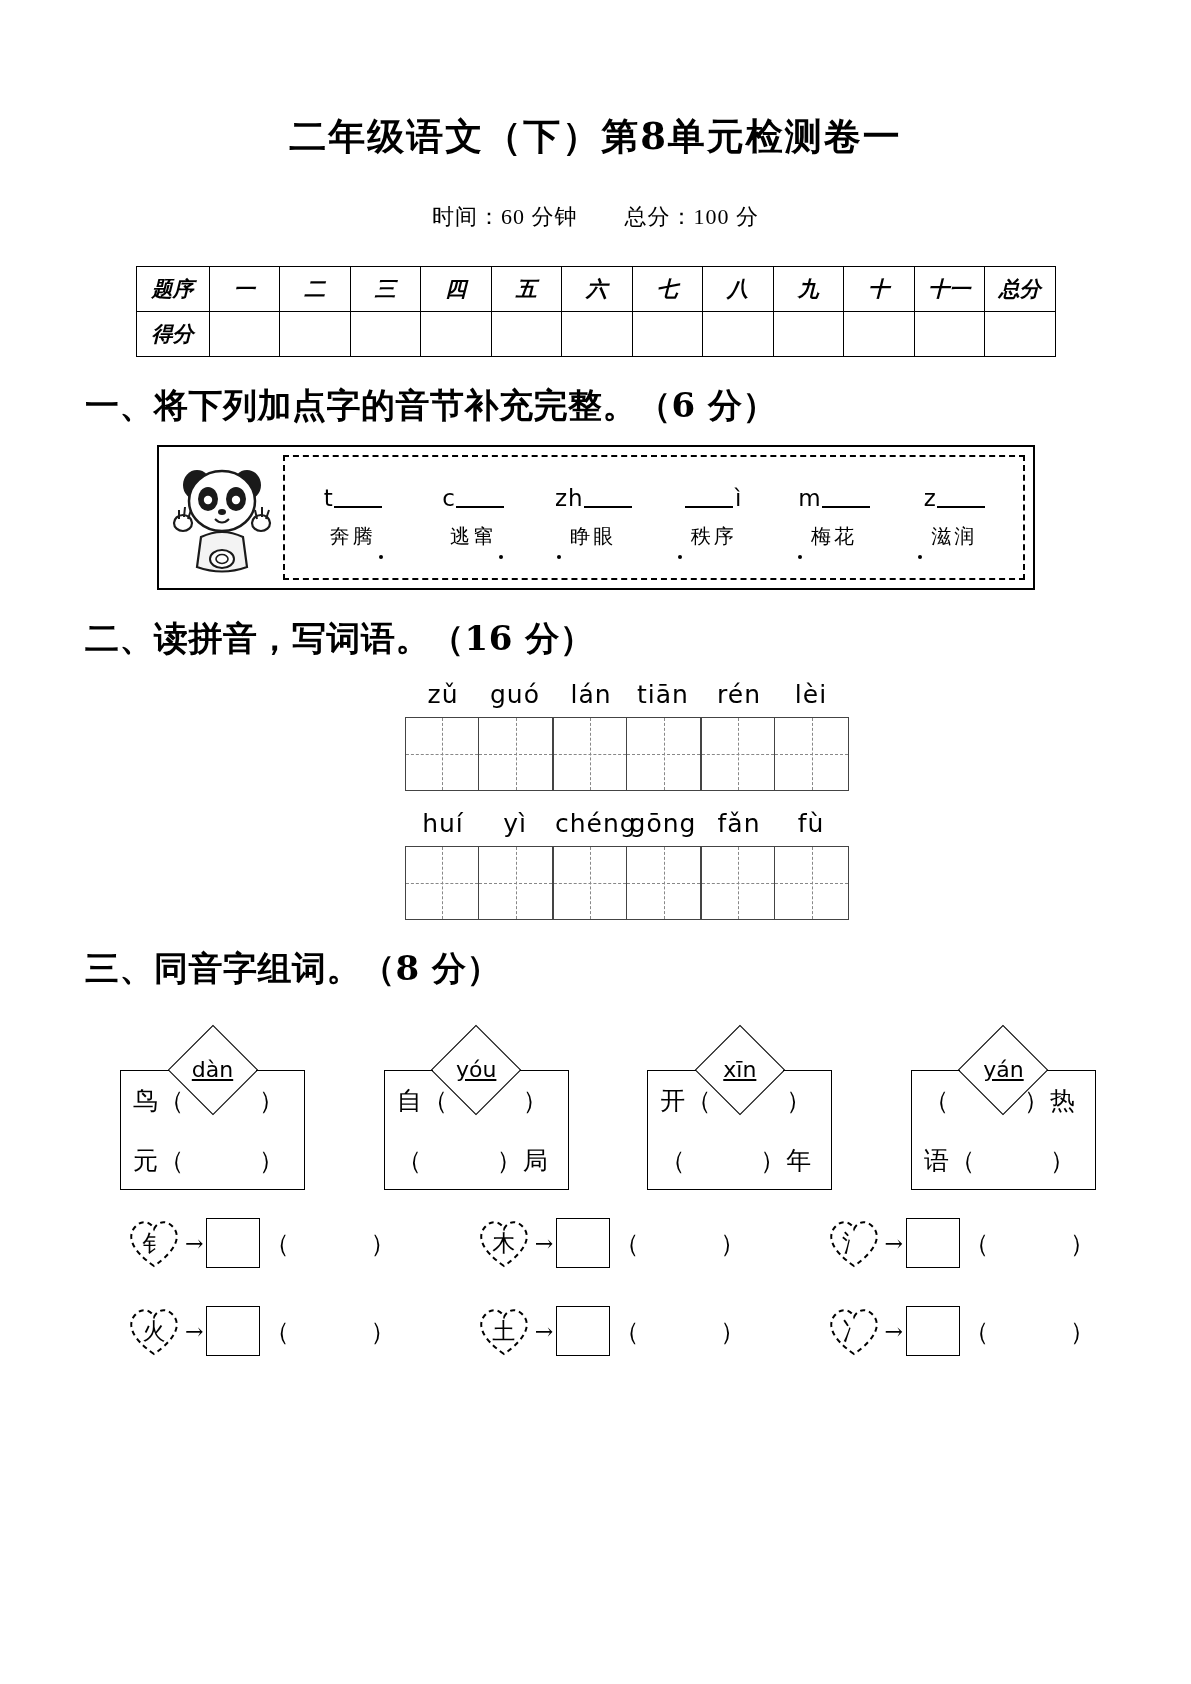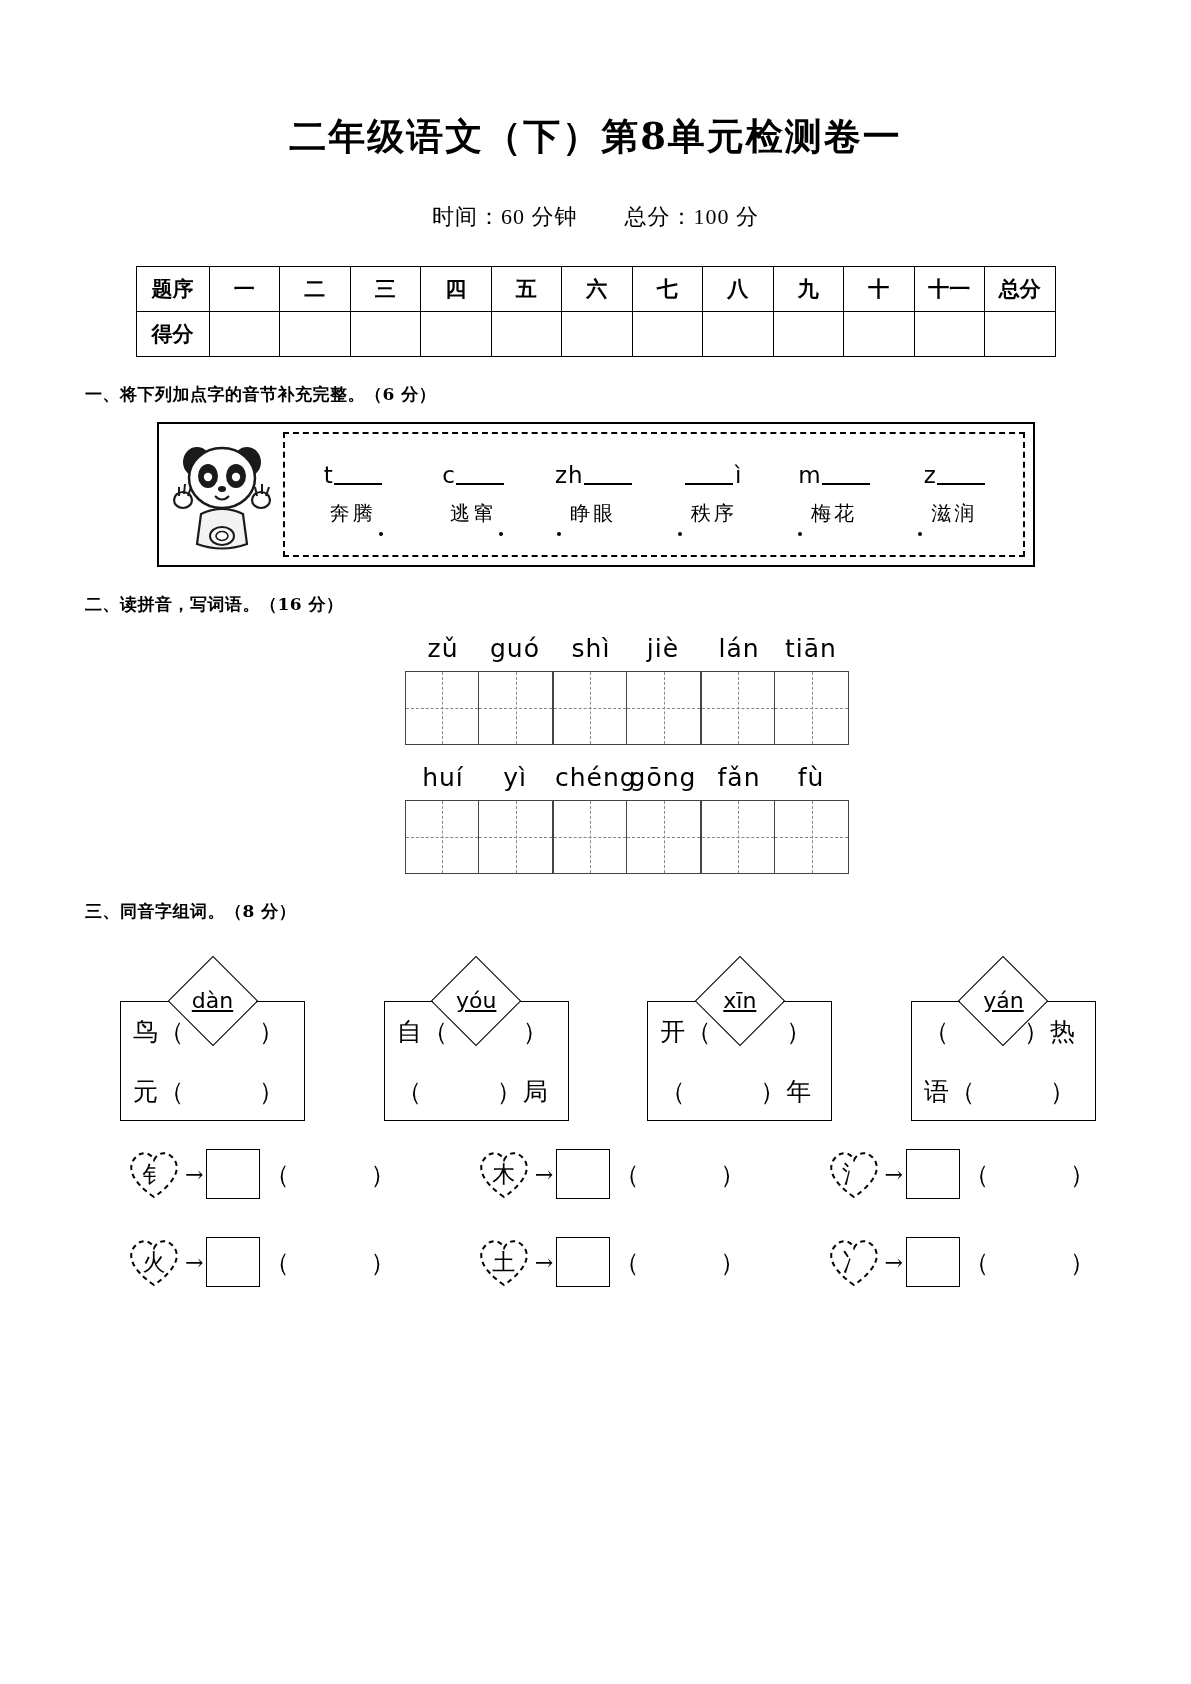--- a/index.html
+++ b/index.html
@@ -21,28 +21,28 @@
   }
   .subtitle .gap{display:inline-block;width:34px;}
 
   
   .score-wrap{margin:34px auto 0;width:920px;}
   table.score{
     border-collapse:collapse;width:100%;table-layout:fixed;
   }
   table.score td{
     border:1.6px solid #000;height:44px;text-align:center;
-    font-size:21px;font-weight:bold;padding:0;
+    font-size:21px;font-weight:bold;padding:0;font-style:italic;
   }
   table.score td.lead{width:72px;}
   table.score tr.row-score td{height:44px;}
 
   
   .sec-head{
-    font-size:17px;font-weight:bold;margin:26px 0 0 85px;
+    font-size:34px;font-weight:bold;margin:26px 0 0 85px;
     letter-spacing:0.5px;
     font-family:"DejaVu Serif","Liberation Serif",serif;
   }
   .sec-head .pts{font-weight:bold;}
 
   
   .q1-outer{
     margin:16px auto 0;width:878px;height:145px;
     border:2px solid #000;box-sizing:border-box;position:relative;
     display:flex;align-items:center;
@@ -256,28 +256,28 @@
 
   <div class="q2-row">
     <div class="q2-cell">
       <div class="q2-py"><span>zǔ</span><span>guó</span></div>
       <div class="tian">
           <div class="box"></div>
           <div class="box"></div>
         </div>
     </div>
     <div class="q2-cell">
-      <div class="q2-py"><span>shì</span><span>jiè</span></div>
-      <div class="tian">
-          <div class="box"></div>
-          <div class="box"></div>
-        </div>
-    </div>
-    <div class="q2-cell">
       <div class="q2-py"><span>lán</span><span>tiān</span></div>
+      <div class="tian">
+          <div class="box"></div>
+          <div class="box"></div>
+        </div>
+    </div>
+    <div class="q2-cell">
+      <div class="q2-py"><span>rén</span><span>lèi</span></div>
       <div class="tian">
           <div class="box"></div>
           <div class="box"></div>
         </div>
     </div>
   </div>
 
   <div class="q2-row">
     <div class="q2-cell">
       <div class="q2-py"><span>huí</span><span>yì</span></div>

